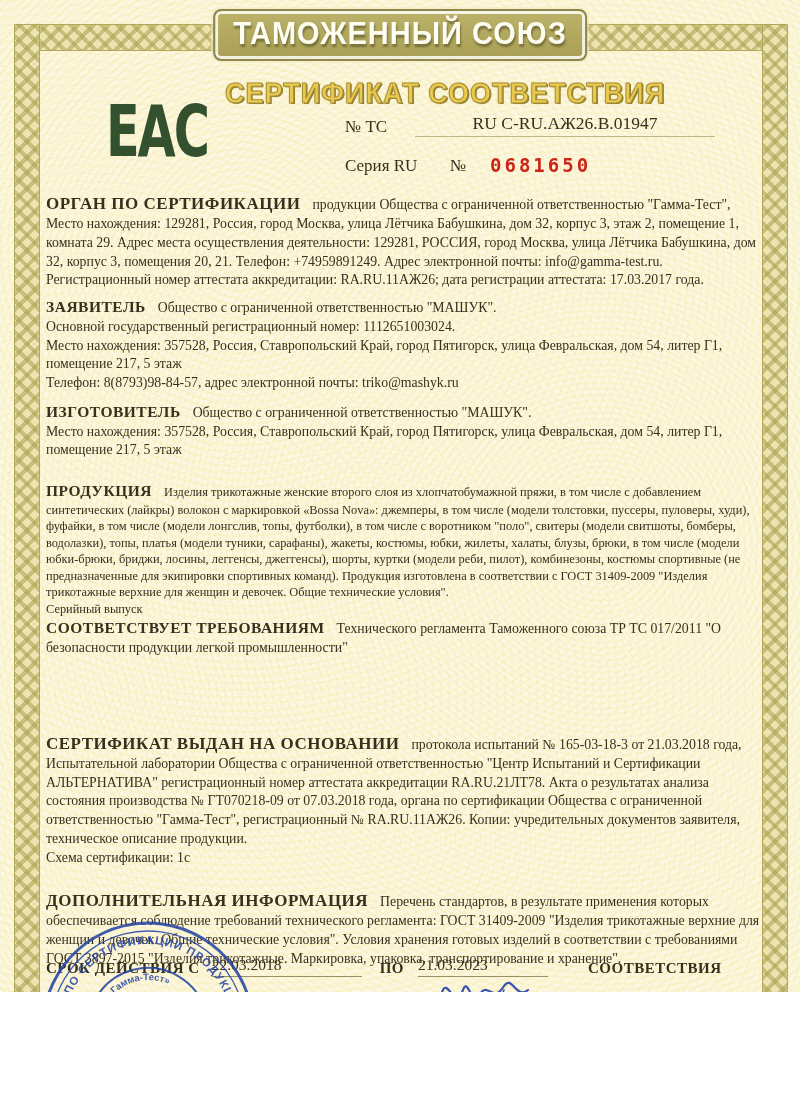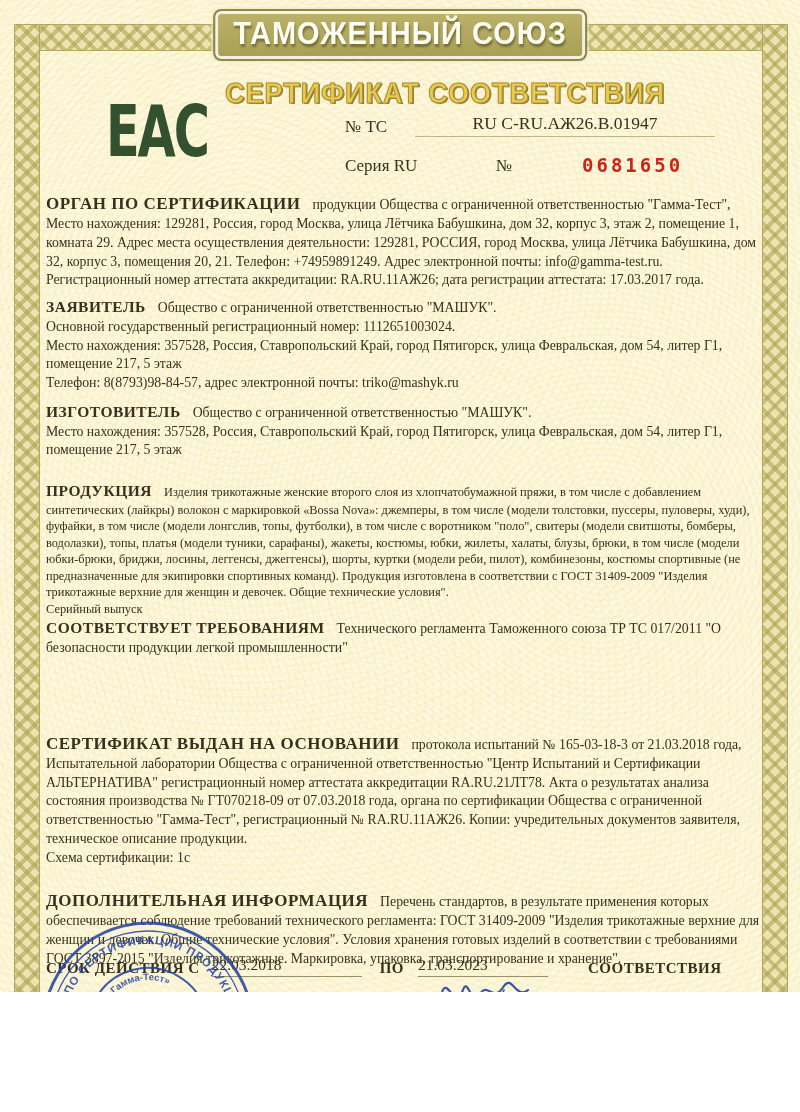--- a/index.html
+++ b/index.html
@@ -54,21 +54,21 @@
     font-family:"Liberation Sans", sans-serif;font-weight:bold;font-size:27px;letter-spacing:1px;
     color:#ecca4e;
     -webkit-text-stroke:1px #a6913c;
     text-shadow:1.5px 1.5px 0 #8f7d2e, 0 0 2px #c3ad55;
     transform:scaleY(1.08);white-space:nowrap;
   }
   .hdr-block{position:absolute;left:345px;top:113px;width:370px;}
   .hdr-row{display:flex;align-items:flex-end;}
   .hdr-label{font-size:17px;width:70px;flex:none;}
   .hdr-value{flex:1;text-align:center;font-size:17.5px;border-bottom:1px solid #c2b687;padding-bottom:2px;white-space:nowrap;}
-  .row2{margin-top:17px;gap:46px;}
+  .row2{margin-top:17px;}
   .hdr-label2{font-size:17px;width:105px;flex:none;}
   .hdr-no{font-size:17px;width:40px;flex:none;}
   .serial{
     font-family:"DejaVu Sans Mono", monospace;font-weight:bold;font-size:19px;
     color:#cd2418;letter-spacing:3px;
   }
 
   
   .content{position:absolute;left:46px;top:192px;width:722px;}
   .sec{margin:0;line-height:1.36;font-size:13.8px;text-align:left;}

